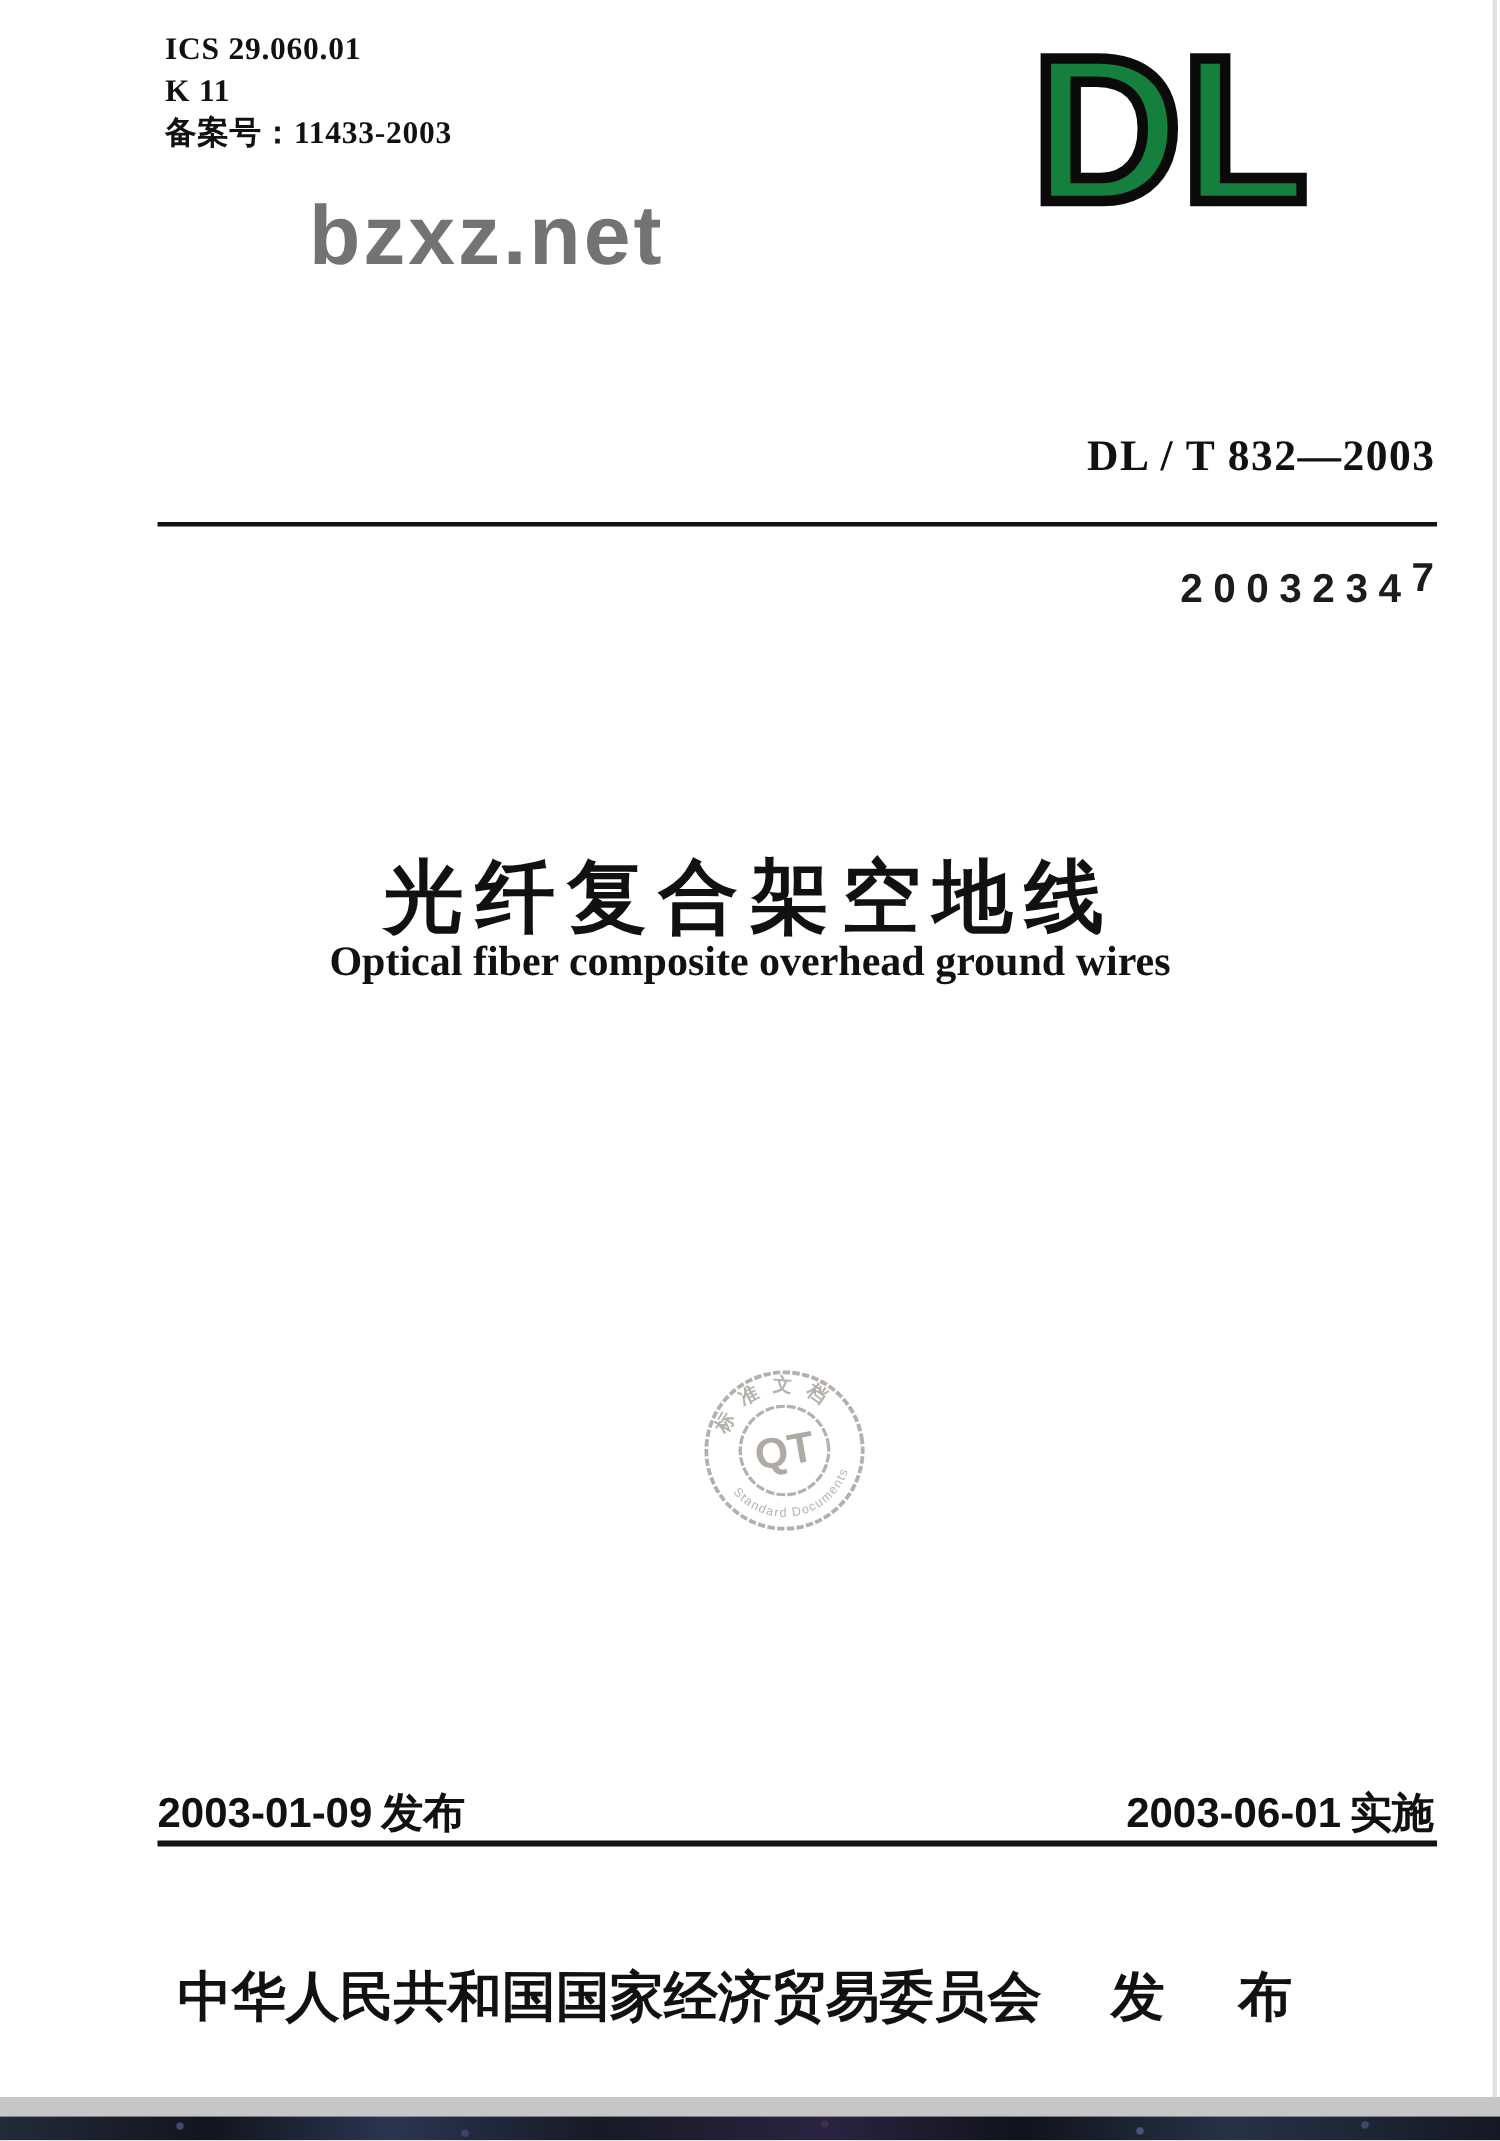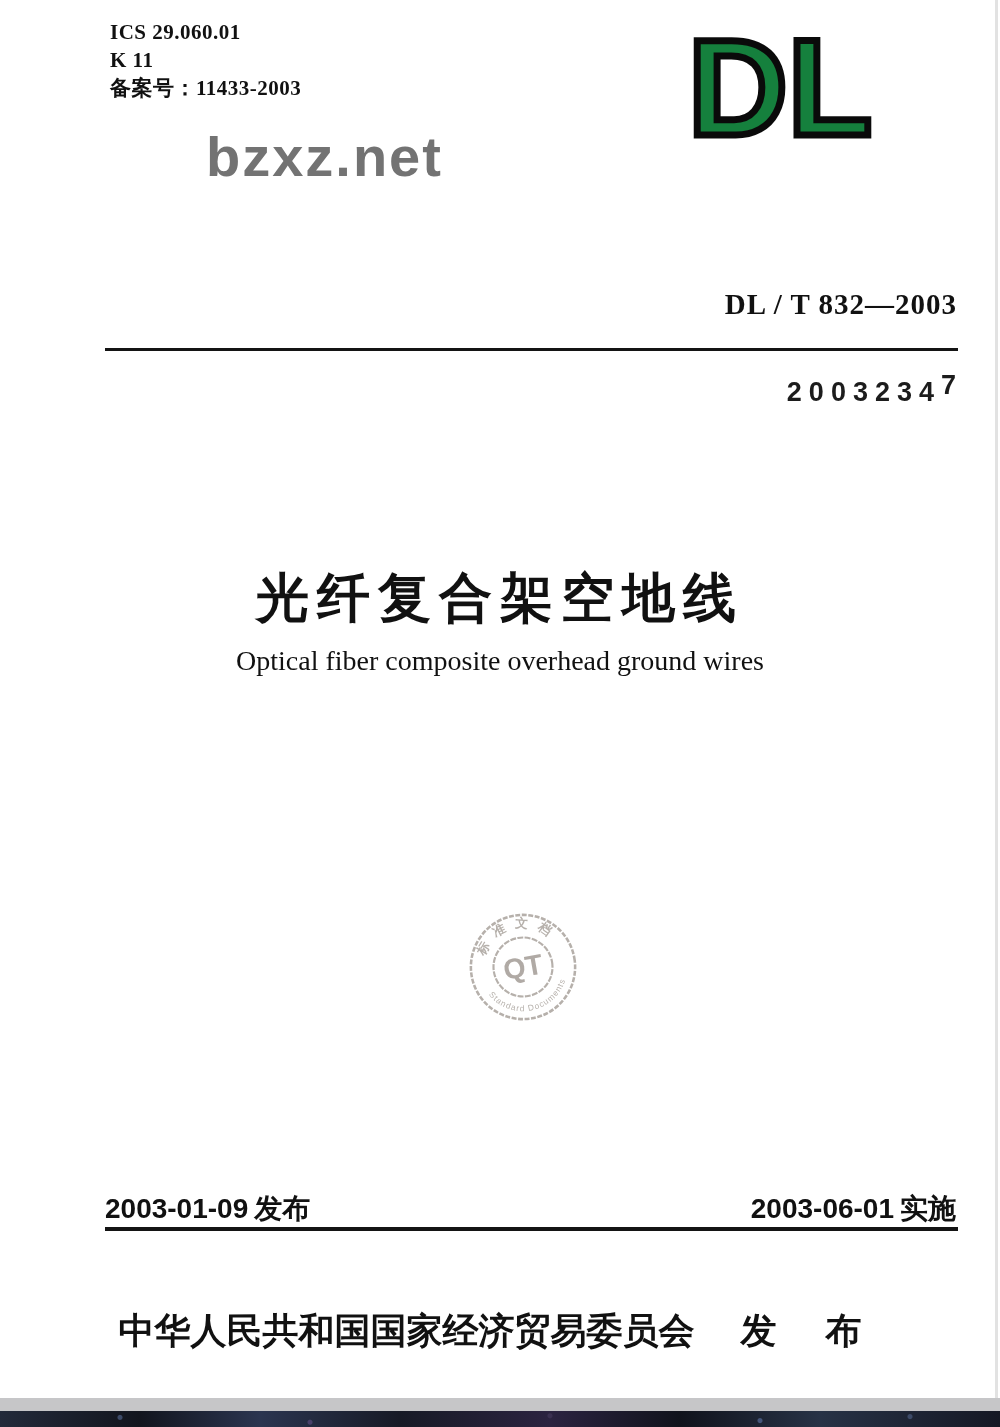--- a/index.html
+++ b/index.html
@@ -125,22 +125,21 @@
     letter-spacing: 8px;
     margin-top: 37px;
   }
   .title-en {
     position: absolute;
     left: 50%;
     transform: translateX(-50%);
     top: 626px;
     white-space: nowrap;
     font-size: 28px;
-    font-weight: normal;
-    margin-top: 19px;
+    font-weight: bold;
   }
 
   
   .stamp {
     position: absolute;
     left: 464px;
     top: 908px;
     width: 118px;
     height: 118px;
     opacity: 0.78;

